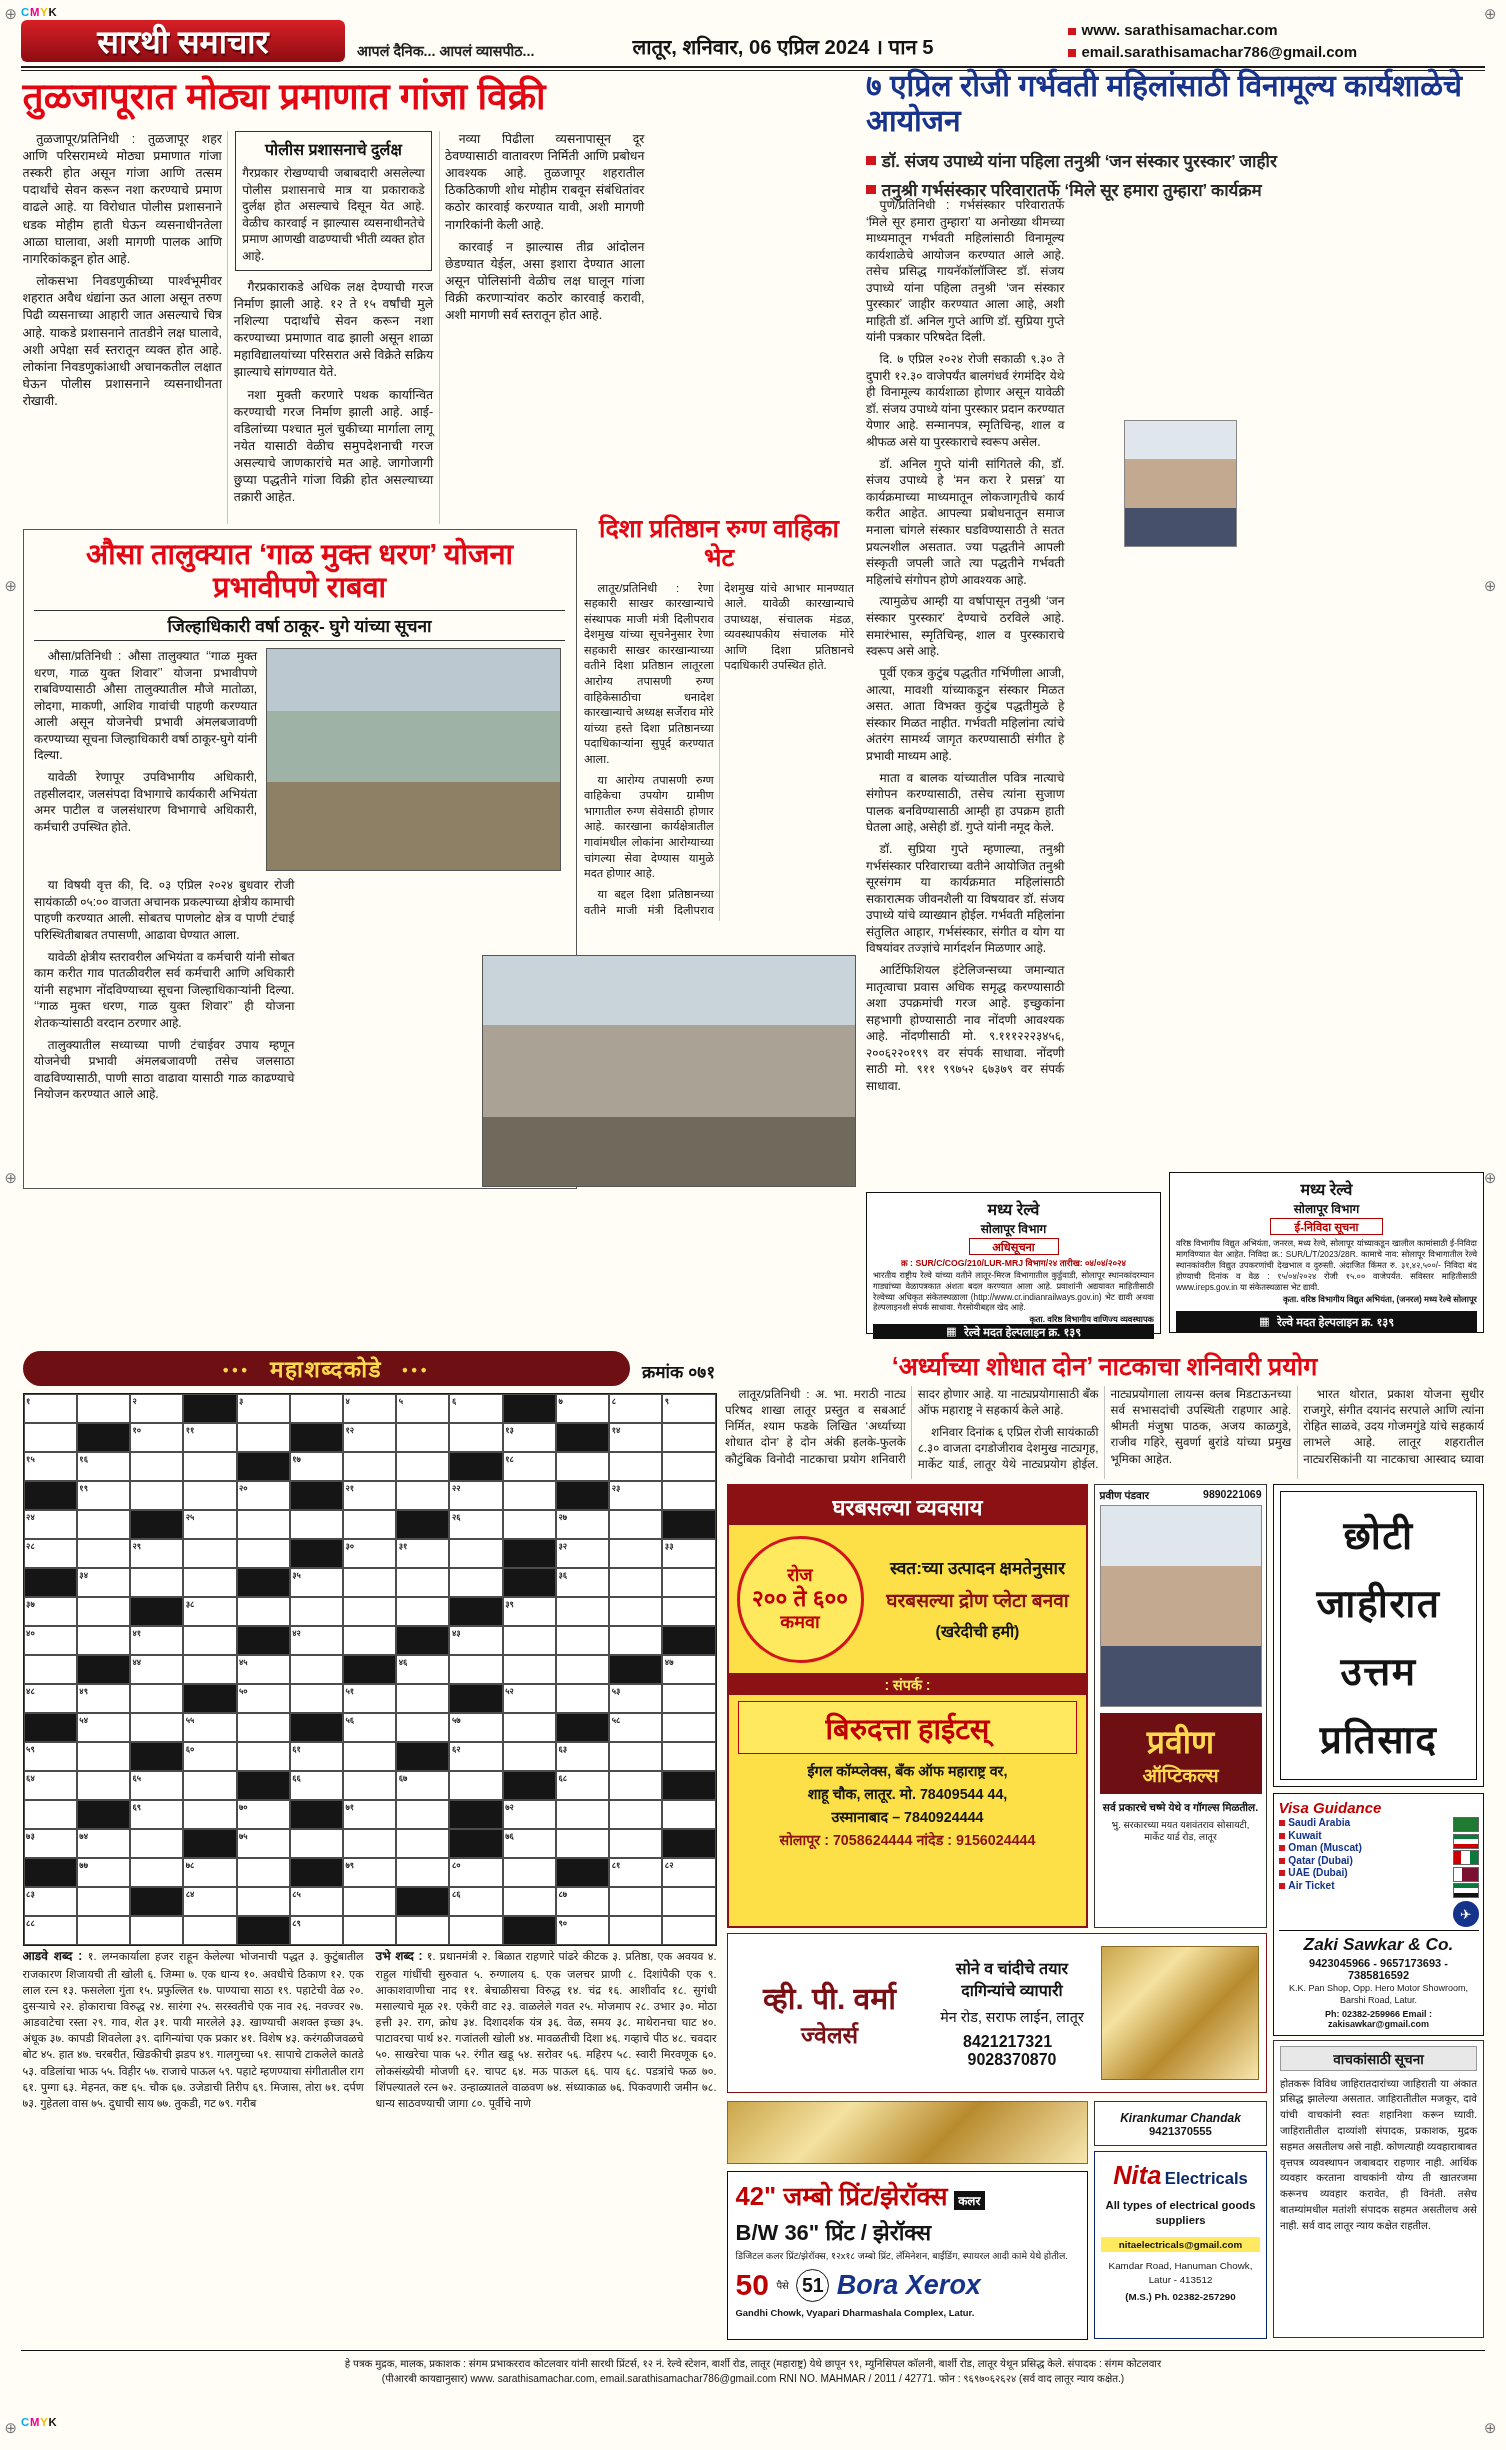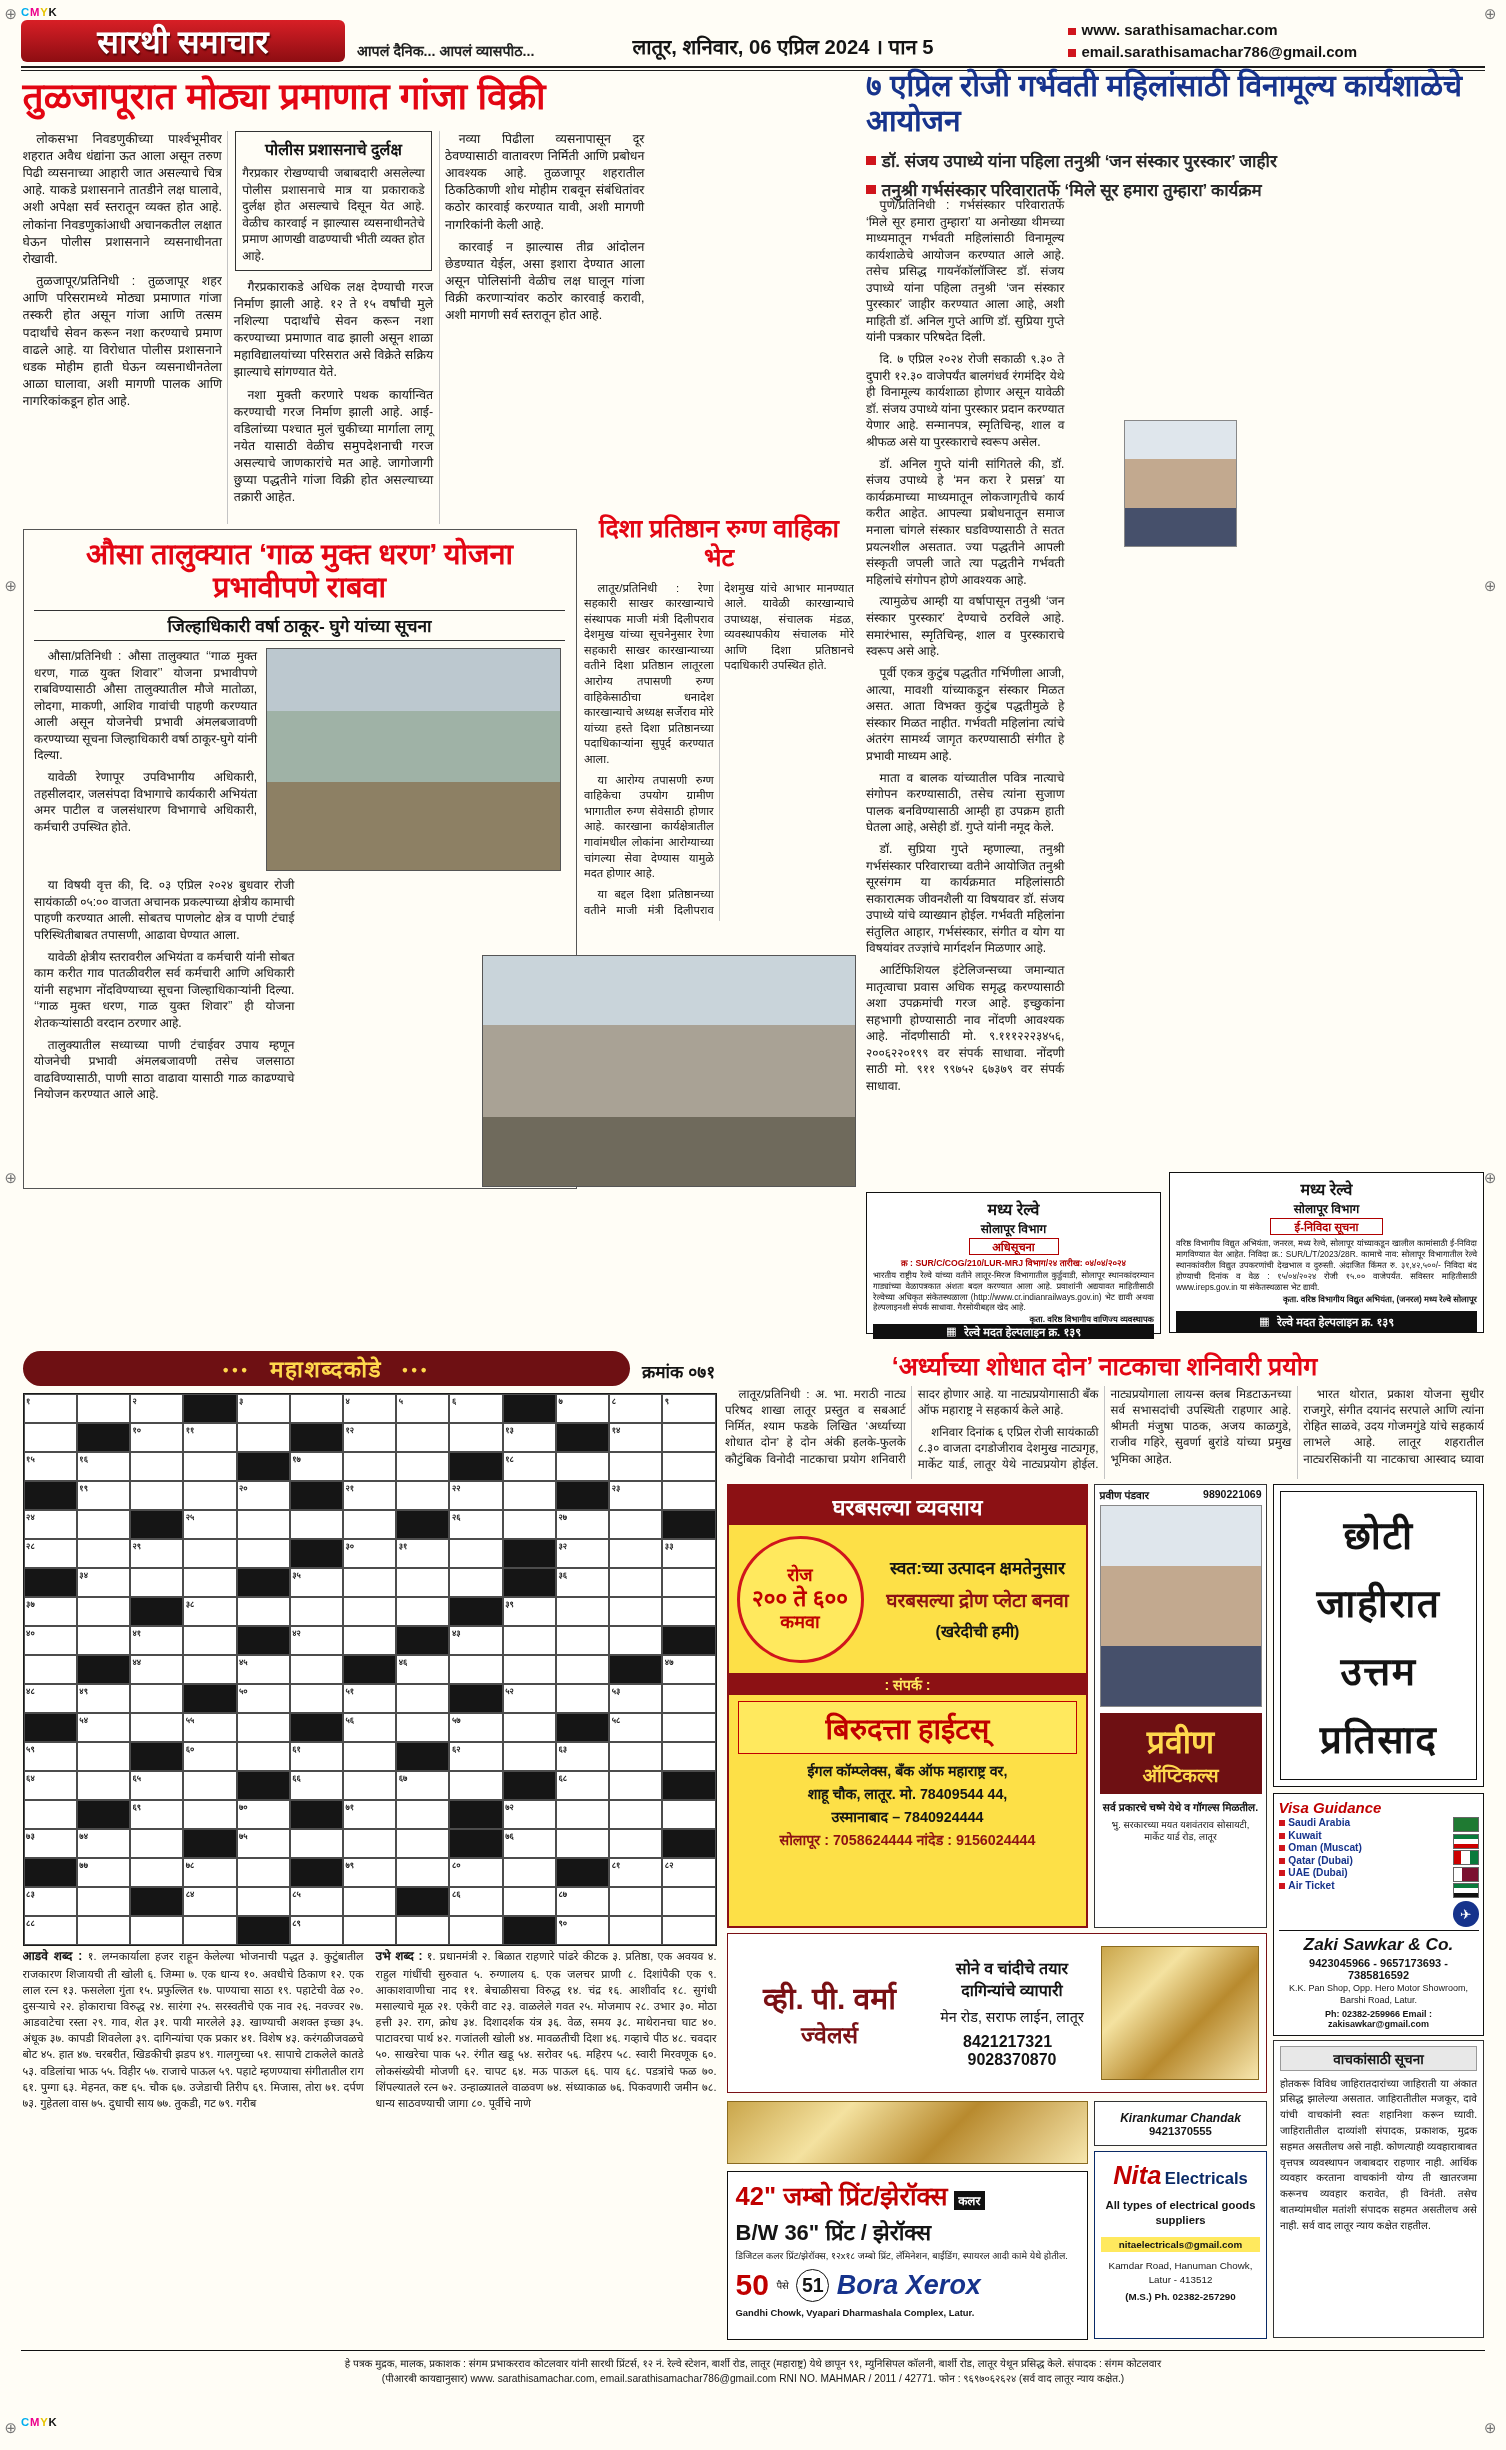--- a/index.html
+++ b/index.html
@@ -66,22 +66,22 @@
   <div class="abs" style="left:557px;top:32px;width:452px;text-align:center;font-size:20.3px;font-weight:800">लातूर, शनिवार, 06 एप्रिल 2024 । पान 5</div>
   <div class="abs" style="left:1068px;top:21px;width:422px">
     <div style="font-size:15px;font-weight:bold;margin-bottom:4.5px"><span class="redsq" style="width:7.5px;height:7.5px"></span><span>www. sarathisamachar.com</span></div>
     <div style="font-size:15px;font-weight:bold"><span class="redsq" style="width:7.5px;height:7.5px"></span><span>email.sarathisamachar786@gmail.com</span></div>
   </div>
   <div class="abs rules" style="left:21px;top:66px;width:1464px"></div>
 
   <div class="abs h-lead" style="left:22.6px;top:78px;width:836px">तुळजापूरात मोठ्या प्रमाणात गांजा विक्री</div>
   <div class="abs c4 bodytxt jc" style="left:22.6px;top:131px;width:833px;height:393px;font-size:12.4px">
     <div>
+        <p>तुळजापूर/प्रतिनिधी : तुळजापूर शहर आणि परिसरामध्ये मोठ्या प्रमाणात गांजा तस्करी होत असून गांजा आणि तत्सम पदार्थांचे सेवन करून नशा करण्याचे प्रमाण वाढले आहे. या विरोधात पोलीस प्रशासनाने धडक मोहीम हाती घेऊन व्यसनाधीनतेला आळा घालावा, अशी मागणी पालक आणि नागरिकांकडून होत आहे.</p>
         <p>लोकसभा निवडणुकीच्या पार्श्वभूमीवर शहरात अवैध धंद्यांना ऊत आला असून तरुण पिढी व्यसनाच्या आहारी जात असल्याचे चित्र आहे. याकडे प्रशासनाने तातडीने लक्ष घालावे, अशी अपेक्षा सर्व स्तरातून व्यक्त होत आहे. लोकांना निवडणुकांआधी अचानकतील लक्षात घेऊन पोलीस प्रशासनाने व्यसनाधीनता रोखावी.</p>
-        <p>तुळजापूर/प्रतिनिधी : तुळजापूर शहर आणि परिसरामध्ये मोठ्या प्रमाणात गांजा तस्करी होत असून गांजा आणि तत्सम पदार्थांचे सेवन करून नशा करण्याचे प्रमाण वाढले आहे. या विरोधात पोलीस प्रशासनाने धडक मोहीम हाती घेऊन व्यसनाधीनतेला आळा घालावा, अशी मागणी पालक आणि नागरिकांकडून होत आहे.</p>
       </div>
     <div class="boxed">
       <div style="text-align:center;font-weight:800;font-size:16px;text-indent:0;margin-bottom:5px">पोलीस प्रशासनाचे दुर्लक्ष</div>
       <div style="font-size:12px;line-height:1.38" class="jc">गैरप्रकार रोखण्याची जबाबदारी असलेल्या पोलीस प्रशासनाचे मात्र या प्रकाराकडे दुर्लक्ष होत असल्याचे दिसून येत आहे. वेळीच कारवाई न झाल्यास व्यसनाधीनतेचे प्रमाण आणखी वाढण्याची भीती व्यक्त होत आहे.</div>
     </div>
     <div>
         <p>गैरप्रकाराकडे अधिक लक्ष देण्याची गरज निर्माण झाली आहे. १२ ते १५ वर्षांची मुले नशिल्या पदार्थांचे सेवन करून नशा करण्याच्या प्रमाणात वाढ झाली असून शाळा महाविद्यालयांच्या परिसरात असे विक्रेते सक्रिय झाल्याचे सांगण्यात येते.</p>
         <p>नशा मुक्ती करणारे पथक कार्यान्वित करण्याची गरज निर्माण झाली आहे. आई-वडिलांच्या पश्चात मुलं चुकीच्या मार्गाला लागू नयेत यासाठी वेळीच समुपदेशनाची गरज असल्याचे जाणकारांचे मत आहे. जागोजागी छुप्या पद्धतीने गांजा विक्री होत असल्याच्या तक्रारी आहेत.</p>
         <p>नव्या पिढीला व्यसनापासून दूर ठेवण्यासाठी वातावरण निर्मिती आणि प्रबोधन आवश्यक आहे. तुळजापूर शहरातील ठिकठिकाणी शोध मोहीम राबवून संबंधितांवर कठोर कारवाई करण्यात यावी, अशी मागणी नागरिकांनी केली आहे.</p>
         <p>कारवाई न झाल्यास तीव्र आंदोलन छेडण्यात येईल, असा इशारा देण्यात आला असून पोलिसांनी वेळीच लक्ष घालून गांजा विक्री करणाऱ्यांवर कठोर कारवाई करावी, अशी मागणी सर्व स्तरातून होत आहे.</p>

